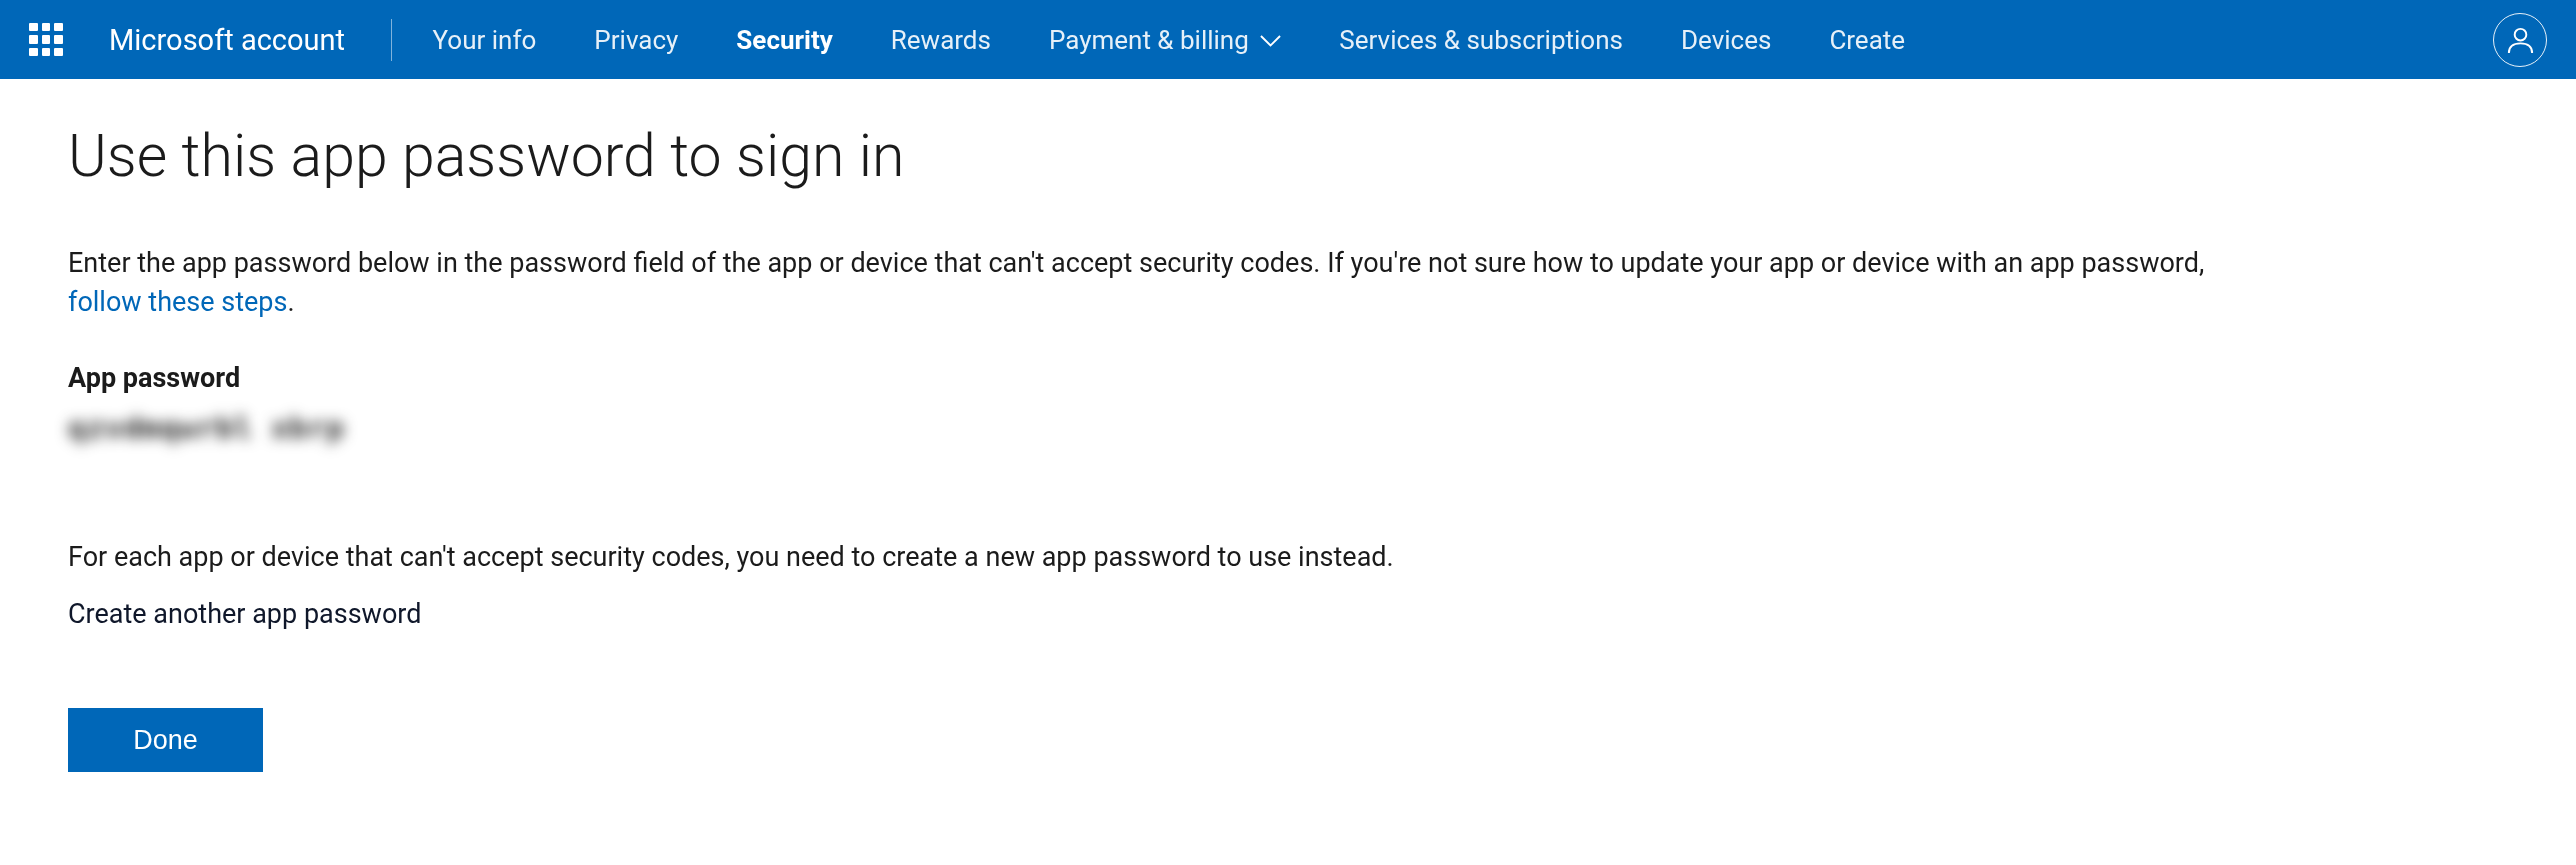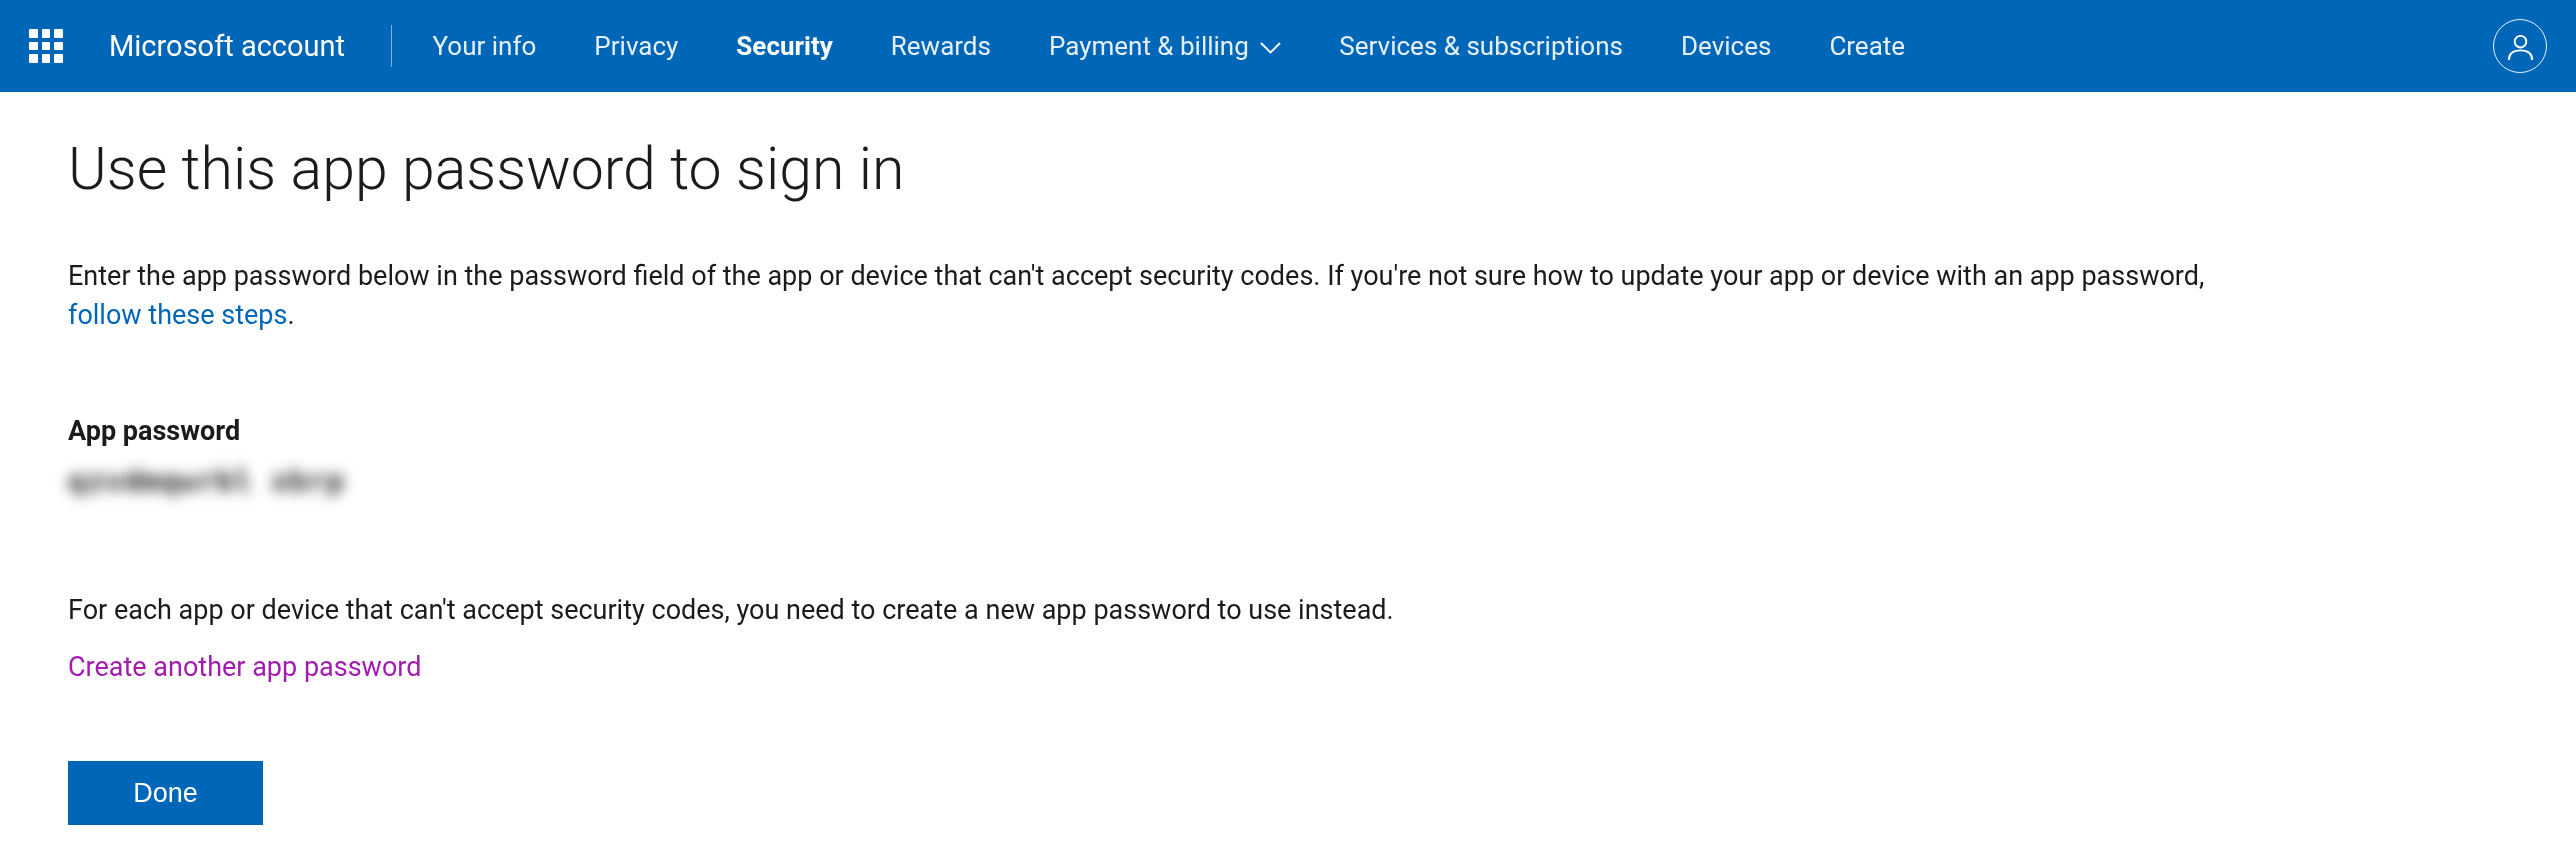--- a/index.html
+++ b/index.html
@@ -11,21 +11,21 @@
     body {
       font-family: "Segoe UI", -apple-system, BlinkMacSystemFont, Roboto, "Helvetica Neue", sans-serif;
       background: #ffffff;
       width: 2576px;
       height: 865px;
       overflow: hidden;
     }
     
     .header {
       background: #0067b8;
-      height: 92px;
+      height: 79px;
       display: flex;
       align-items: center;
       padding: 4px 29px;
       color: #ffffff;
     }
     
     .waffle {
       width: 34px;
       height: 34px;
       display: grid;
@@ -114,21 +114,21 @@
     .link {
       color: #0067b8;
       cursor: pointer;
       text-decoration: none;
     }
     
     .section-label {
       font-size: 27px;
       font-weight: 700;
       color: #1b1b1b;
-      margin-top: 80px;
+      margin-top: 40px;
       margin-bottom: 17px;
     }
     
     .password-value {
       font-size: 29px;
       font-family: "Segoe UI", monospace;
       font-weight: 700;
       color: #1b1b1b;
       filter: blur(6.7px);
       user-select: none;
@@ -137,21 +137,21 @@
     
     .note-text {
       font-size: 27px;
       color: #1b1b1b;
       margin-top: 96px;
       margin-bottom: 25px;
     }
     
     .create-link {
       font-size: 27px;
-      color: #a21caf;
+      color: #0f172a;
       cursor: pointer;
       display: inline-block;
       text-align: right;
     }
     
     .done-button {
       background: #0067b8;
       color: #ffffff;
       font-size: 27px;
       border: none;

